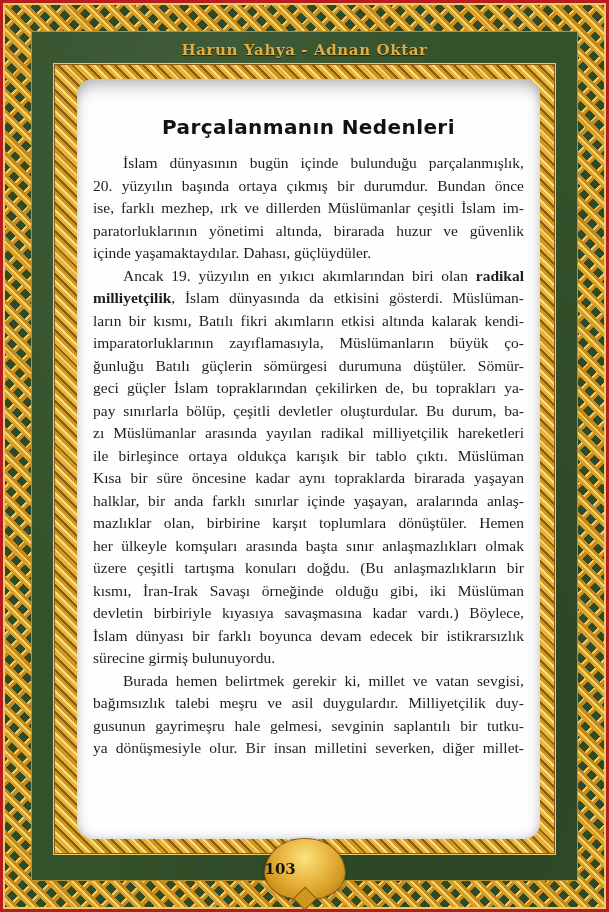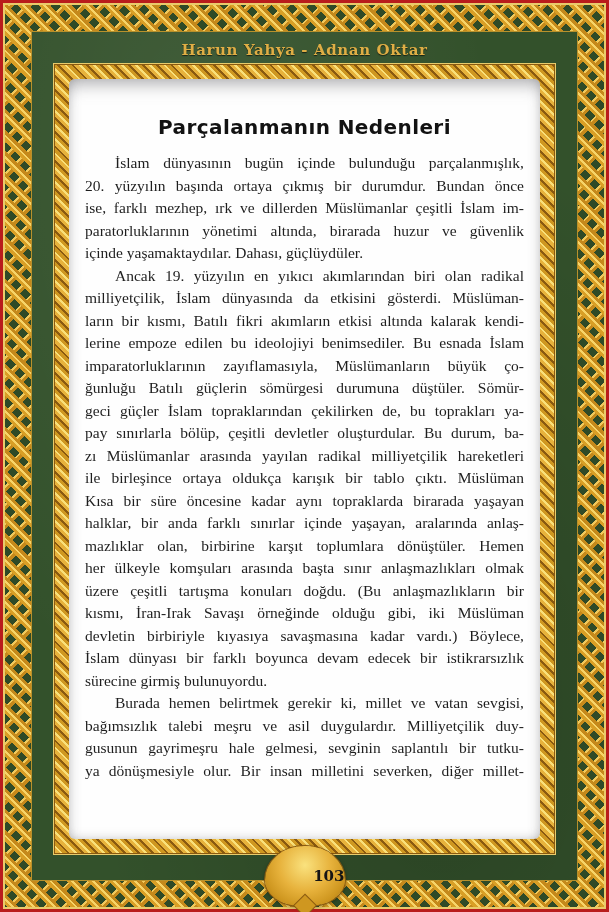--- a/index.html
+++ b/index.html
@@ -23,39 +23,39 @@
   .header{position:absolute;top:41px;left:0;right:0;text-align:center;
     z-index:4;color:#dfae45;font-family:"DejaVu Serif",serif;font-weight:bold;
     font-size:15px;letter-spacing:0.6px;text-shadow:0 1px 1px rgba(0,0,0,.6);}
   
   .chain{position:absolute;left:54px;right:54px;top:64px;bottom:58px;z-index:2;
     background-color:#355430;
     background-image:
       repeating-linear-gradient(45deg, #8a5a10 0 2px, #e7b23c 2px 5px, #f9e07a 5px 7px, #cf9720 7px 10px),
       linear-gradient(#d99f26,#d99f26);
     box-shadow: 0 0 0 1px #e9cb6b, inset 0 0 0 1px #8a5a10;}
-  .page{position:absolute;inset:15px;background:#fefefe;border-radius:6px;
+  .page{position:absolute;inset:15px;background:#fefefe;border-radius:16px;
     box-shadow: inset 0 14px 18px -10px rgba(95,95,100,.55),
                 inset 0 -8px 12px -9px rgba(110,110,115,.4),
                 inset 10px 0 12px -10px rgba(120,120,125,.35),
                 inset -10px 0 12px -10px rgba(120,120,125,.35);
-    padding:20px 16px 0 16px;box-sizing:border-box;overflow:hidden;}
+    padding:20px 16px 0 16px;box-sizing:border-box;overflow:hidden;margin-left:8px;}
   .title{margin:16px 0 13px 0;text-align:center;color:#121212;
     font-family:"DejaVu Sans",sans-serif;font-weight:bold;font-size:20px;
     letter-spacing:0.4px;}
   .body-text{color:#1e1e1e;font-family:"Liberation Serif",serif;
     font-size:15.5px;line-height:22.5px;}
   .para{margin:0;}
   .line{text-align:justify;text-align-last:justify;}
   .line.first{text-indent:30px;}
   .line.last{text-align-last:left;}
-  .line .b{font-weight:normal;}
+  .line .b{font-weight:bold;}
   
-  .medallion{position:absolute;left:50%;bottom:6px;transform:translateX(-50%);
-    width:80px;height:60px;z-index:6;display:flex;align-items:center;justify-content:flex-end;
+  .medallion{position:absolute;left:50%;bottom:13px;transform:translateX(-50%);
+    width:80px;height:60px;z-index:6;display:flex;align-items:center;justify-content:flex-start;
     background:radial-gradient(circle at 50% 32%, #fae27e 0%, #e7b23c 45%, #cf9720 72%, #a06d10 100%);
     border-radius:50% 50% 46% 46% / 58% 58% 44% 44%;
     box-shadow:0 0 0 1px #8a5a10, 0 1px 4px rgba(0,0,0,.5);}
   .medallion::after{content:"";position:absolute;bottom:-7px;left:50%;
     width:15px;height:15px;background:#cf9720;transform:translateX(-50%) rotate(45deg);
     box-shadow:0 0 0 1px #8a5a10;}
   .pagenum{position:relative;z-index:2;color:#151515;font-family:"DejaVu Serif",serif;
     font-weight:bold;font-size:15px;}
 </style>
 </head>
@@ -73,21 +73,20 @@
             <div class="line first"><span>İslam dünyasının bugün içinde bulunduğu parçalanmışlık,</span></div>
             <div class="line"><span>20. yüzyılın başında ortaya çıkmış bir durumdur. Bundan önce</span></div>
             <div class="line"><span>ise, farklı mezhep, ırk ve dillerden Müslümanlar çeşitli İslam im-</span></div>
             <div class="line"><span>paratorluklarının yönetimi altında, birarada huzur ve güvenlik</span></div>
             <div class="line last"><span>içinde yaşamaktaydılar. Dahası, güçlüydüler.</span></div>
           </div>
           <div class="para">
             <div class="line first"><span>Ancak 19. yüzyılın en yıkıcı akımlarından biri olan </span><span class="b">radikal</span></div>
             <div class="line"><span class="b">milliyetçilik</span><span>, İslam dünyasında da etkisini gösterdi. Müslüman-</span></div>
             <div class="line"><span>ların bir kısmı, Batılı fikri akımların etkisi altında kalarak kendi-</span></div>
-            <div class="line"><span>lerine empoze edilen bu ideolojiyi benimsediler. Bu esnada İslam</span></div>
             <div class="line"><span>imparatorluklarının zayıflamasıyla, Müslümanların büyük ço-</span></div>
             <div class="line"><span>ğunluğu Batılı güçlerin sömürgesi durumuna düştüler. Sömür-</span></div>
             <div class="line"><span>geci güçler İslam topraklarından çekilirken de, bu toprakları ya-</span></div>
             <div class="line"><span>pay sınırlarla bölüp, çeşitli devletler oluşturdular. Bu durum, ba-</span></div>
             <div class="line"><span>zı Müslümanlar arasında yayılan radikal milliyetçilik hareketleri</span></div>
             <div class="line"><span>ile birleşince ortaya oldukça karışık bir tablo çıktı. Müslüman</span></div>
             <div class="line"><span>Kısa bir süre öncesine kadar aynı topraklarda birarada yaşayan</span></div>
             <div class="line"><span>halklar, bir anda farklı sınırlar içinde yaşayan, aralarında anlaş-</span></div>
             <div class="line"><span>mazlıklar olan, birbirine karşıt toplumlara dönüştüler. Hemen</span></div>
             <div class="line"><span>her ülkeyle komşuları arasında başta sınır anlaşmazlıkları olmak</span></div>

